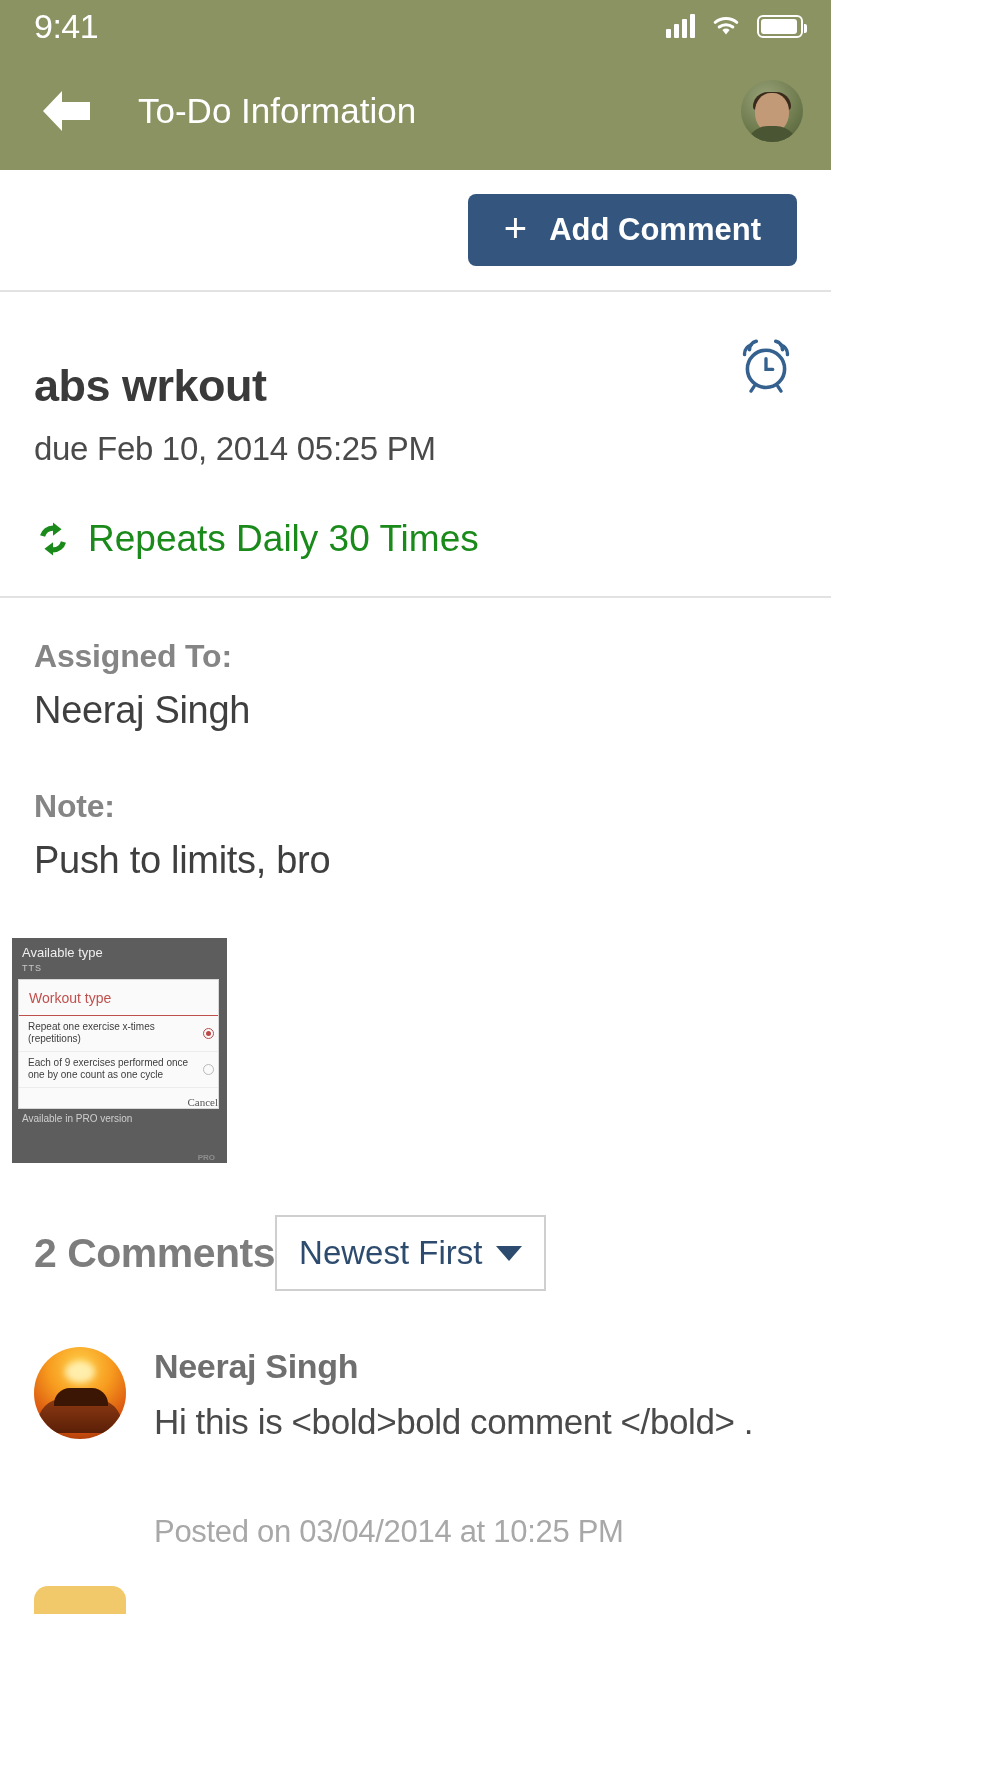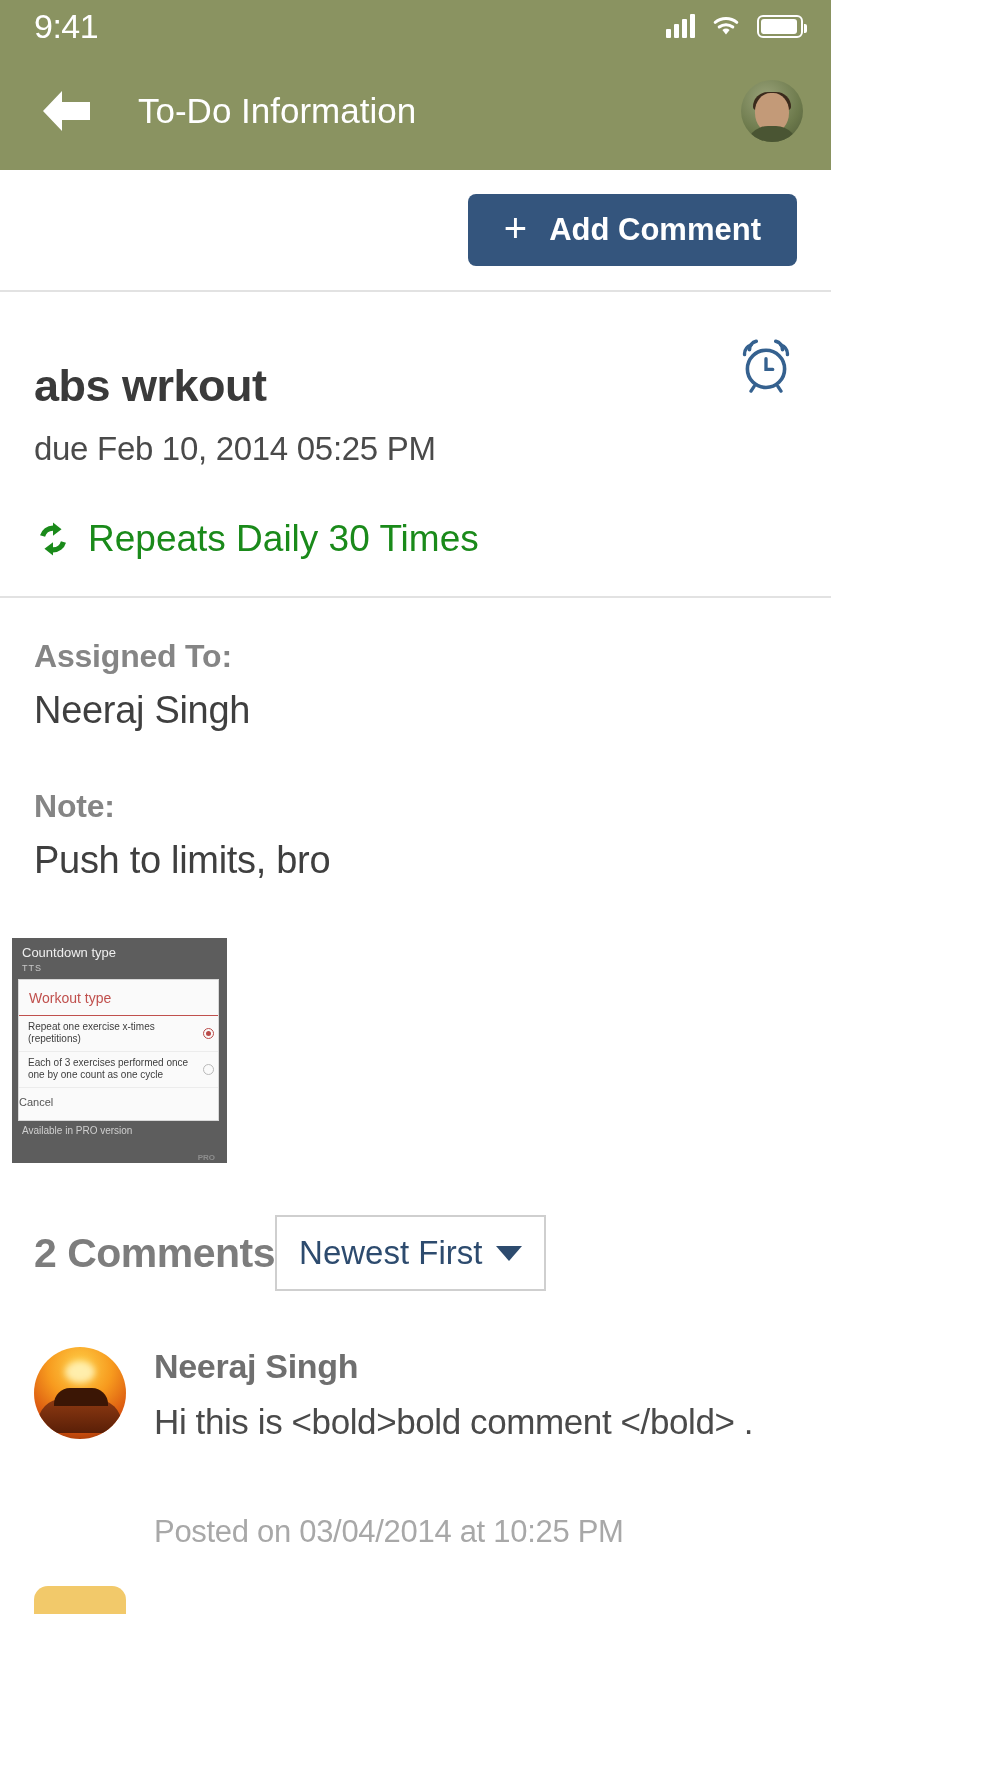--- a/index.html
+++ b/index.html
@@ -84,21 +84,21 @@
   .at-hd { padding:8px 10px 4px; }
   .at-hd .t1 { font-size:13px; color:#efefef; line-height:1.15; }
   .at-hd .t2 { font-size:9px; color:#c9c9c9; letter-spacing:1px; margin-top:2px; }
   .at-dialog { background:#fafafa; margin:2px 8px 0 6px; border:1px solid #d8d8d8; }
   .at-dlg-title { font-size:14px; color:#c0504d; padding:10px 10px 9px; border-bottom:1.5px solid #c0504d; }
   .at-opt { display:flex; align-items:center; gap:6px; padding:5px 4px 5px 9px; border-bottom:1px solid #ececec; }
   .at-opt p { font-size:10px; color:#3d3d3d; line-height:1.25; flex:1; }
   .radio { width:11px; height:11px; border-radius:50%; border:1.5px solid #b94a48; flex:none; position:relative; }
   .radio.on:after { content:""; position:absolute; inset:2px; background:#b94a48; border-radius:50%; }
   .radio.off { border-color:#b9b9b9; }
-  .at-cancel { text-align:left; font-size:11px; color:#555; padding:8px 0 12px; }
+  .at-cancel { text-align:right; font-size:11px; color:#555; padding:8px 0 0;font-family:Liberation Serif, serif; }
   .at-foot { font-size:10px; color:#cfcfcf; padding:4px 0 0 10px; }
   .at-pro { position:absolute; right:12px; bottom:1px; font-size:8px; color:#8e8e8e; font-weight:bold; }
 
   
   .cm-head { display:flex; align-items:center; justify-content:flex-start; padding:52px 34px 0; }
   .cm-count { font-size:41px; font-weight:bold; color:#7d7d7d; letter-spacing:-0.5px; }
   .cm-sort {
     border:2px solid #cfcfcf; background:#fff; color:#2d4b6e; font-size:33px;
     padding:17px 22px; display:flex; align-items:center; gap:14px; cursor:pointer;
     font-family:inherit;
@@ -202,31 +202,31 @@
       <div class="field-value">Neeraj Singh</div>
     </div>
     <div class="field">
       <div class="field-label">Note:</div>
       <div class="field-value">Push to limits, bro</div>
     </div>
   </div>
 
   <div class="attach">
     <div class="at-hd">
-      <div class="t1">Countdown type</div>
+      <div class="t1">Available type</div>
       <div class="t2">TTS</div>
     </div>
     <div class="at-dialog">
       <div class="at-dlg-title">Workout type</div>
       <div class="at-opt">
         <p>Repeat one exercise x-times (repetitions)</p>
         <span class="radio on"></span>
       </div>
       <div class="at-opt">
-        <p>Each of 3 exercises performed once one by one count as one cycle</p>
+        <p>Each of 9 exercises performed once one by one count as one cycle</p>
         <span class="radio off"></span>
       </div>
       <div class="at-cancel">Cancel</div>
     </div>
     <div class="at-foot">Available in PRO version</div>
     <div class="at-pro">PRO</div>
   </div>
 
   <div class="cm-head">
     <div class="cm-count">2 Comments</div>

